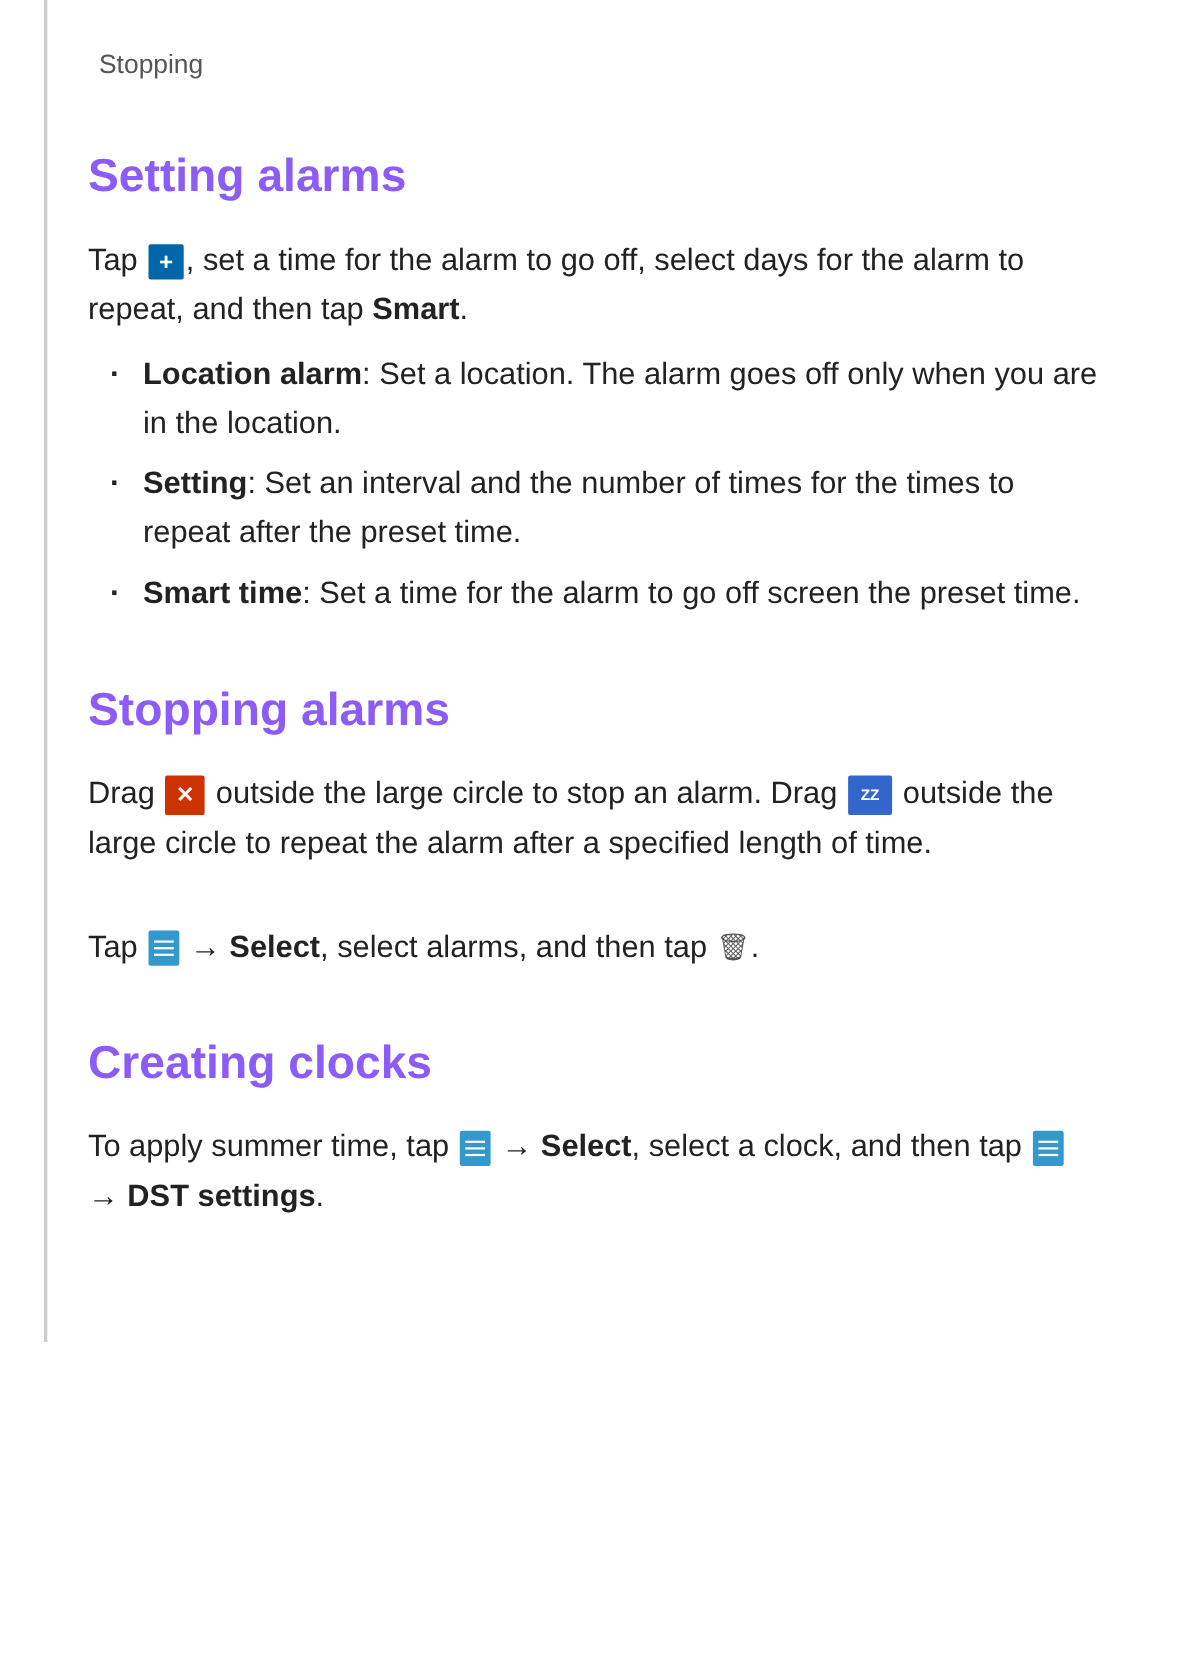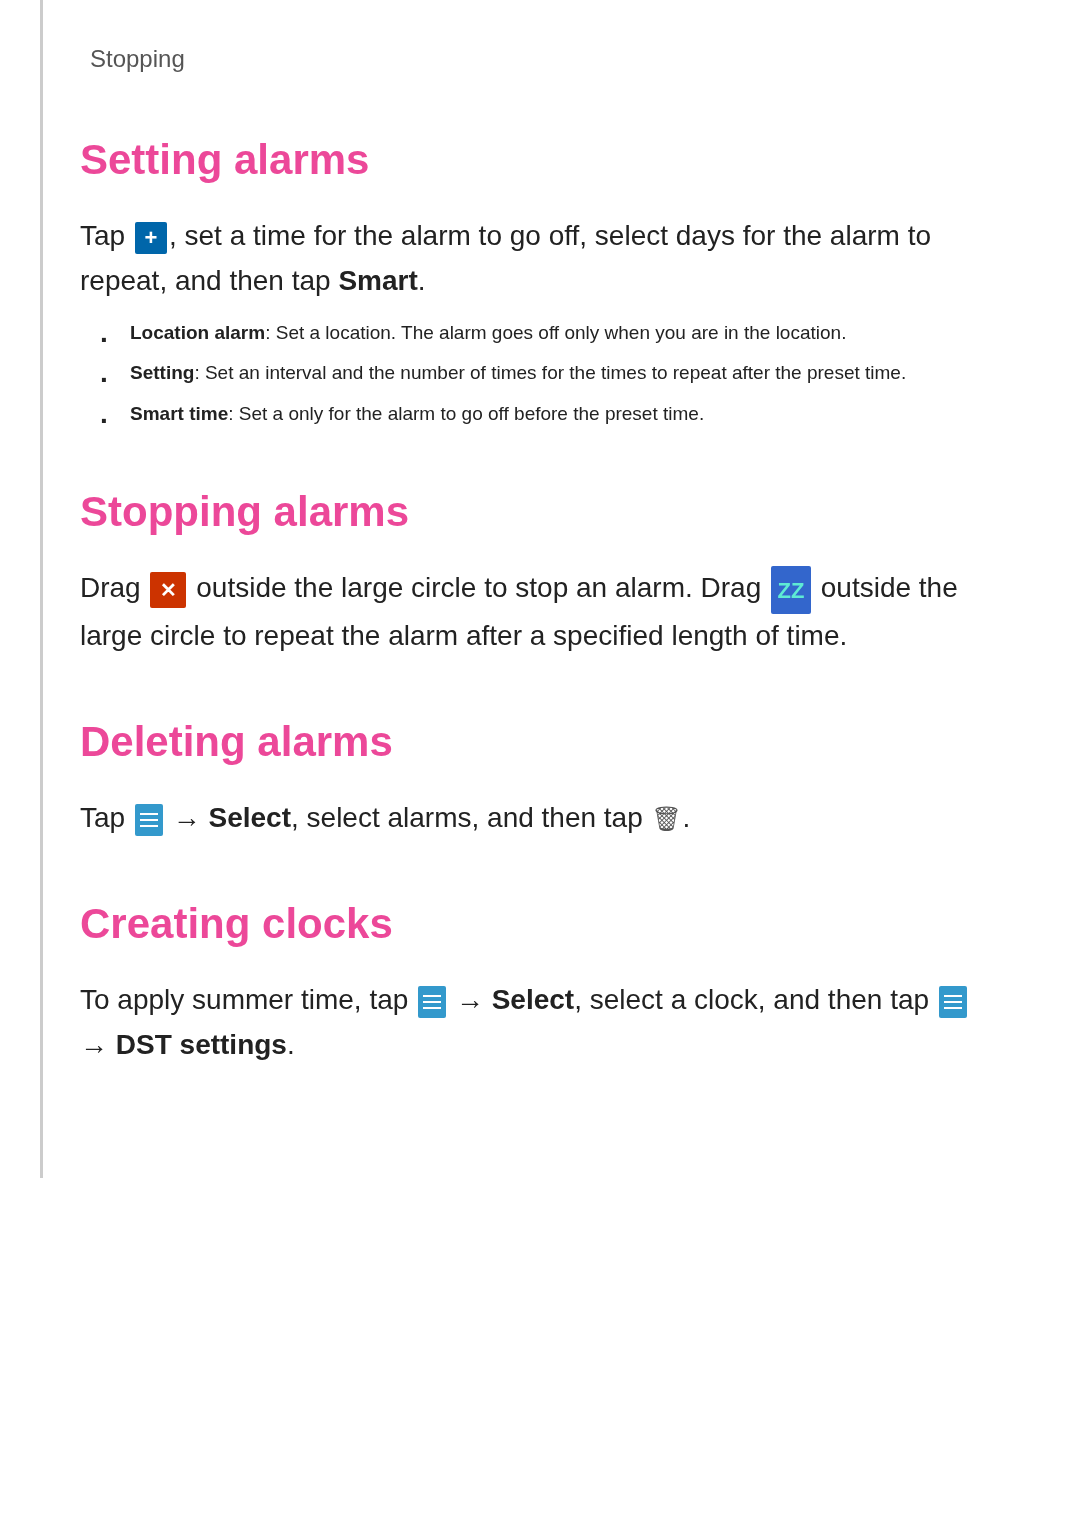--- a/index.html
+++ b/index.html
@@ -36,21 +36,21 @@
     .utilities-label {
       font-size: 24px;
       color: #555555;
       margin-bottom: 50px;
       margin-left: 10px;
     }
 
     h2.section-heading {
       font-size: 42px;
       font-weight: bold;
-      color: #ec4899;
+      color: #8b5cf6;
       margin-bottom: 22px;
       margin-top: 10px;
     }
 
     h1.main-heading {
       font-size: 64px;
       font-weight: bold;
       color: #cc0033;
       margin-bottom: 30px;
       margin-top: 10px;
@@ -71,21 +71,21 @@
       line-height: 1.6;
       margin-bottom: 14px;
     }
 
     ul {
       list-style: none;
       margin: 14px 0 14px 30px;
     }
 
     ul li {
-      font-size: 19px;
+      font-size: 28px;
       line-height: 1.6;
       color: #222222;
       margin-bottom: 10px;
       padding-left: 20px;
       position: relative;
     }
 
     ul li::before {
       content: '·';
       position: absolute;
@@ -165,24 +165,24 @@
       font-weight: bold;
       vertical-align: middle;
       border-radius: 2px;
     }
 
     .icon-zz {
       display: inline-flex;
       align-items: center;
       justify-content: center;
       width: 40px;
-      height: 48px;
+      height: 36px;
       background: #3366cc;
-      color: #5eead4;
-      font-size: 22px;
+      color: #ffffff;
+      font-size: 14px;
       font-weight: bold;
       vertical-align: middle;
       border-radius: 2px;
     }
 
     .arrow {
       font-weight: normal;
     }
   </style>
 </head>
@@ -199,34 +199,33 @@
       Tap <span class="icon-plus inline-icon">+</span>, set a time for the alarm to go off, select days for the alarm to repeat, and then tap <span class="bold">Smart</span>.
     </p>
     <ul>
       <li>
         <span class="bold">Location alarm</span><span>: Set a location. The alarm goes off only when you are in the location.</span>
       </li>
       <li>
         <span class="bold">Setting</span><span>: Set an interval and the number of times for the times to repeat after the preset time.</span>
       </li>
       <li>
-        <span class="bold">Smart time</span><span>: Set a only for the alarm to go off before the preset time.</span>
+        <span class="bold">Smart time</span><span>: Set a time for the alarm to go off screen the preset time.</span>
       </li>
     </ul>
   </div>
 
   <div class="section">
     <h2 class="section-heading">Stopping alarms</h2>
     <p>
       Drag <span class="icon-x inline-icon">✕</span> outside the large circle to stop an alarm. Drag <span class="icon-zz inline-icon">ZZ</span> outside the large circle to repeat the alarm after a specified length of time.
     </p>
   </div>
 
   <div class="section">
-    <h2 class="section-heading">Deleting alarms</h2>
     <p>
       Tap <span class="icon-menu inline-icon">
           <span></span>
           <span></span>
           <span></span>
         </span> <span class="arrow">→</span> <span class="bold">Select</span>, select alarms, and then tap <span class="icon-trash inline-icon">🗑</span>.
     </p>
   </div>
 
 

